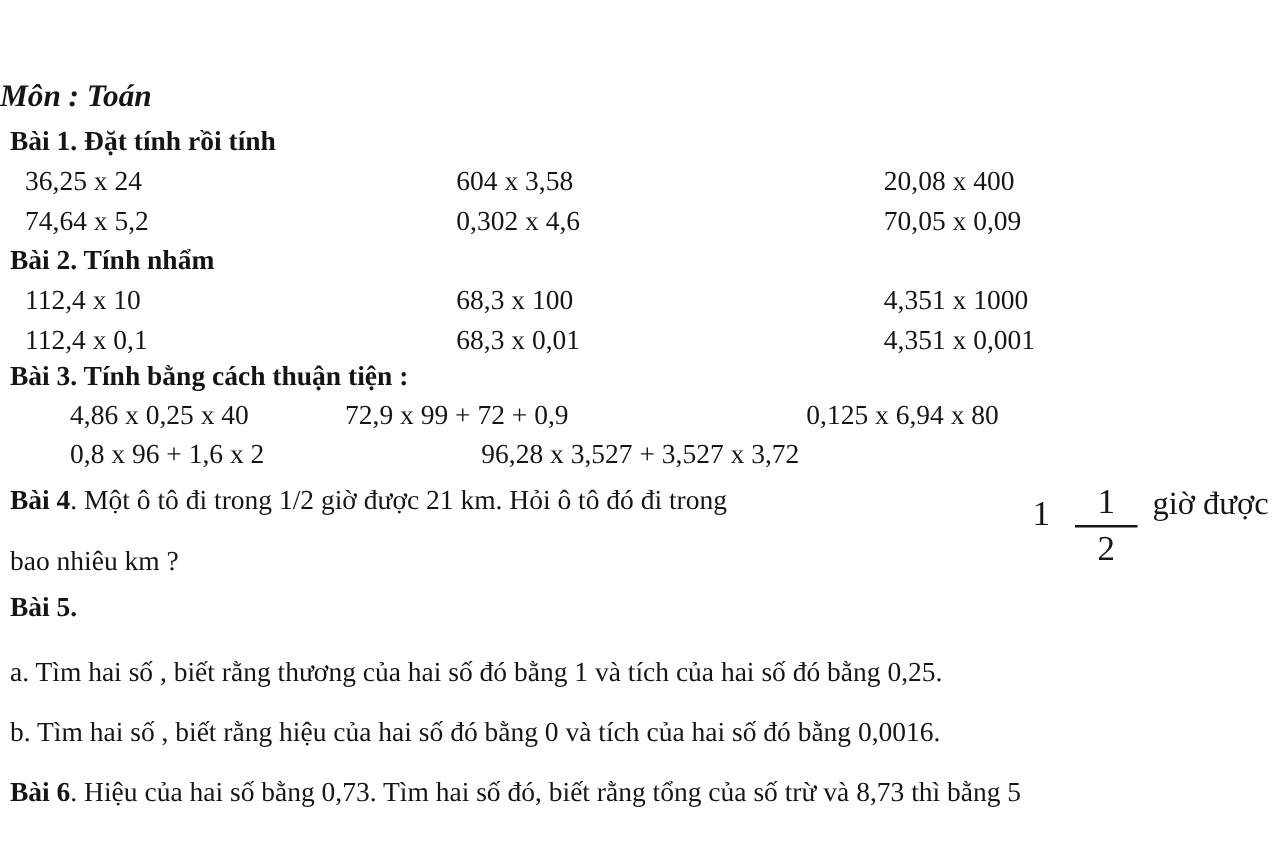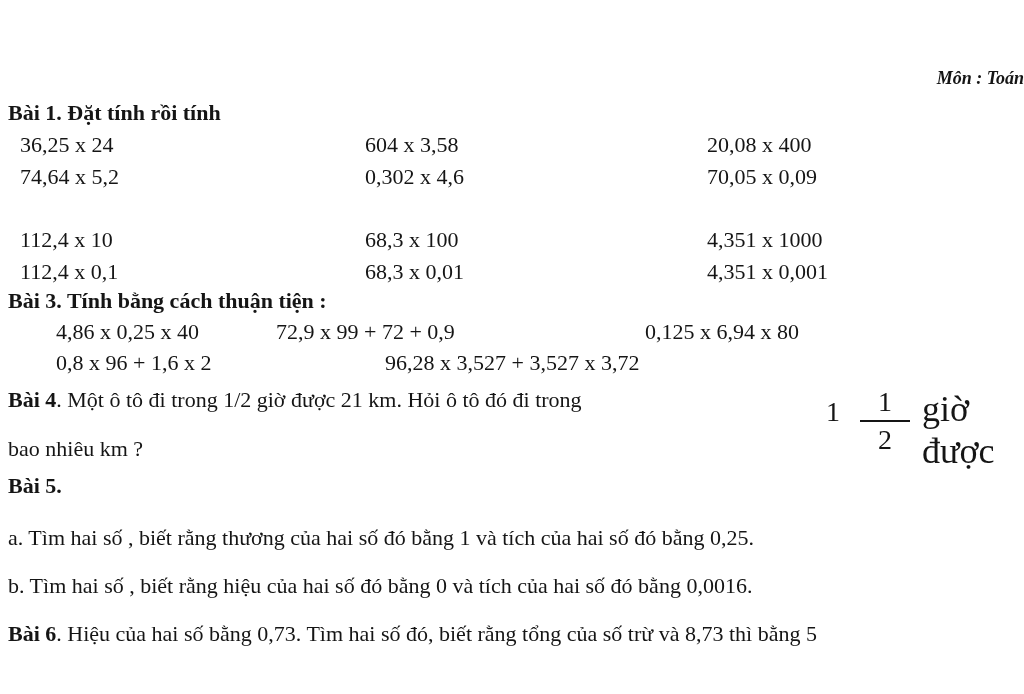--- a/index.html
+++ b/index.html
@@ -6,38 +6,38 @@
   body{
     width:1024px;height:694px;
     background:#ffffff;
     font-family:"Liberation Serif","DejaVu Serif",serif;
     color:#151515;
     overflow:hidden;
     position:relative;
   }
   .page{position:absolute;left:0;top:0;width:1024px;height:694px;}
   .line{position:absolute;white-space:nowrap;font-size:22px;line-height:32px;}
-  .title{font-weight:bold;font-style:italic;width:1024px;text-align:right;font-size:18px;}
+  .title{font-weight:bold;font-style:italic;width:1024px;text-align:left;font-size:25px;}
   .heading{font-weight:bold;}
   .cell{position:absolute;top:0;white-space:nowrap;}
   .c1{left:20px;}
   .c2{left:365px;}
   .c3{left:707px;}
   .b3c1{left:8px;margin-left:48px;}
   .b3c2{left:276px;}
   .b3c3{left:645px;}
   .b3r2c2{left:385px;text-align:right;}
   .bold{font-weight:bold;}
   .mixed{position:absolute;left:826px;top:386px;width:198px;height:70px;}
   .whole{position:absolute;left:0;top:10px;font-size:28px;}
   .frac{position:absolute;left:30px;top:0;width:58px;text-align:center;}
   .frac .num{display:block;font-size:28px;line-height:32px;}
   .frac .bar{display:block;height:0;border-top:2px solid #151515;margin:2px 4px;}
   .frac .den{display:block;font-size:28px;line-height:32px;}
-  .after-frac{position:absolute;left:96px;top:2px;font-size:36px;}
+  .after-frac{position:absolute;left:96px;top:2px;font-size:26px;}
 </style>
 </head>
 <body>
 
 <div class="page">
 
   <div class="line title" style="top:62px;left:0;">Môn : Toán</div>
 
   <div class="line heading" style="top:97px;left:8px;">Bài 1. Đặt tính rồi tính</div>
 
@@ -45,20 +45,21 @@
     <span class="cell c1">36,25 x 24</span>
     <span class="cell c2">604 x 3,58</span>
     <span class="cell c3">20,08 x 400</span>
   </div>
   <div class="line" style="top:161px;left:0;width:1024px;">
     <span class="cell c1">74,64 x 5,2</span>
     <span class="cell c2">0,302 x 4,6</span>
     <span class="cell c3">70,05 x 0,09</span>
   </div>
 
+  <div class="line heading" style="top:192px;left:8px;">Bài 2. Tính nhẩm</div>
 
   <div class="line" style="top:224px;left:0;width:1024px;">
     <span class="cell c1">112,4 x 10</span>
     <span class="cell c2">68,3 x 100</span>
     <span class="cell c3">4,351 x 1000</span>
   </div>
   <div class="line" style="top:256px;left:0;width:1024px;">
     <span class="cell c1">112,4 x 0,1</span>
     <span class="cell c2">68,3 x 0,01</span>
     <span class="cell c3">4,351 x 0,001</span>

